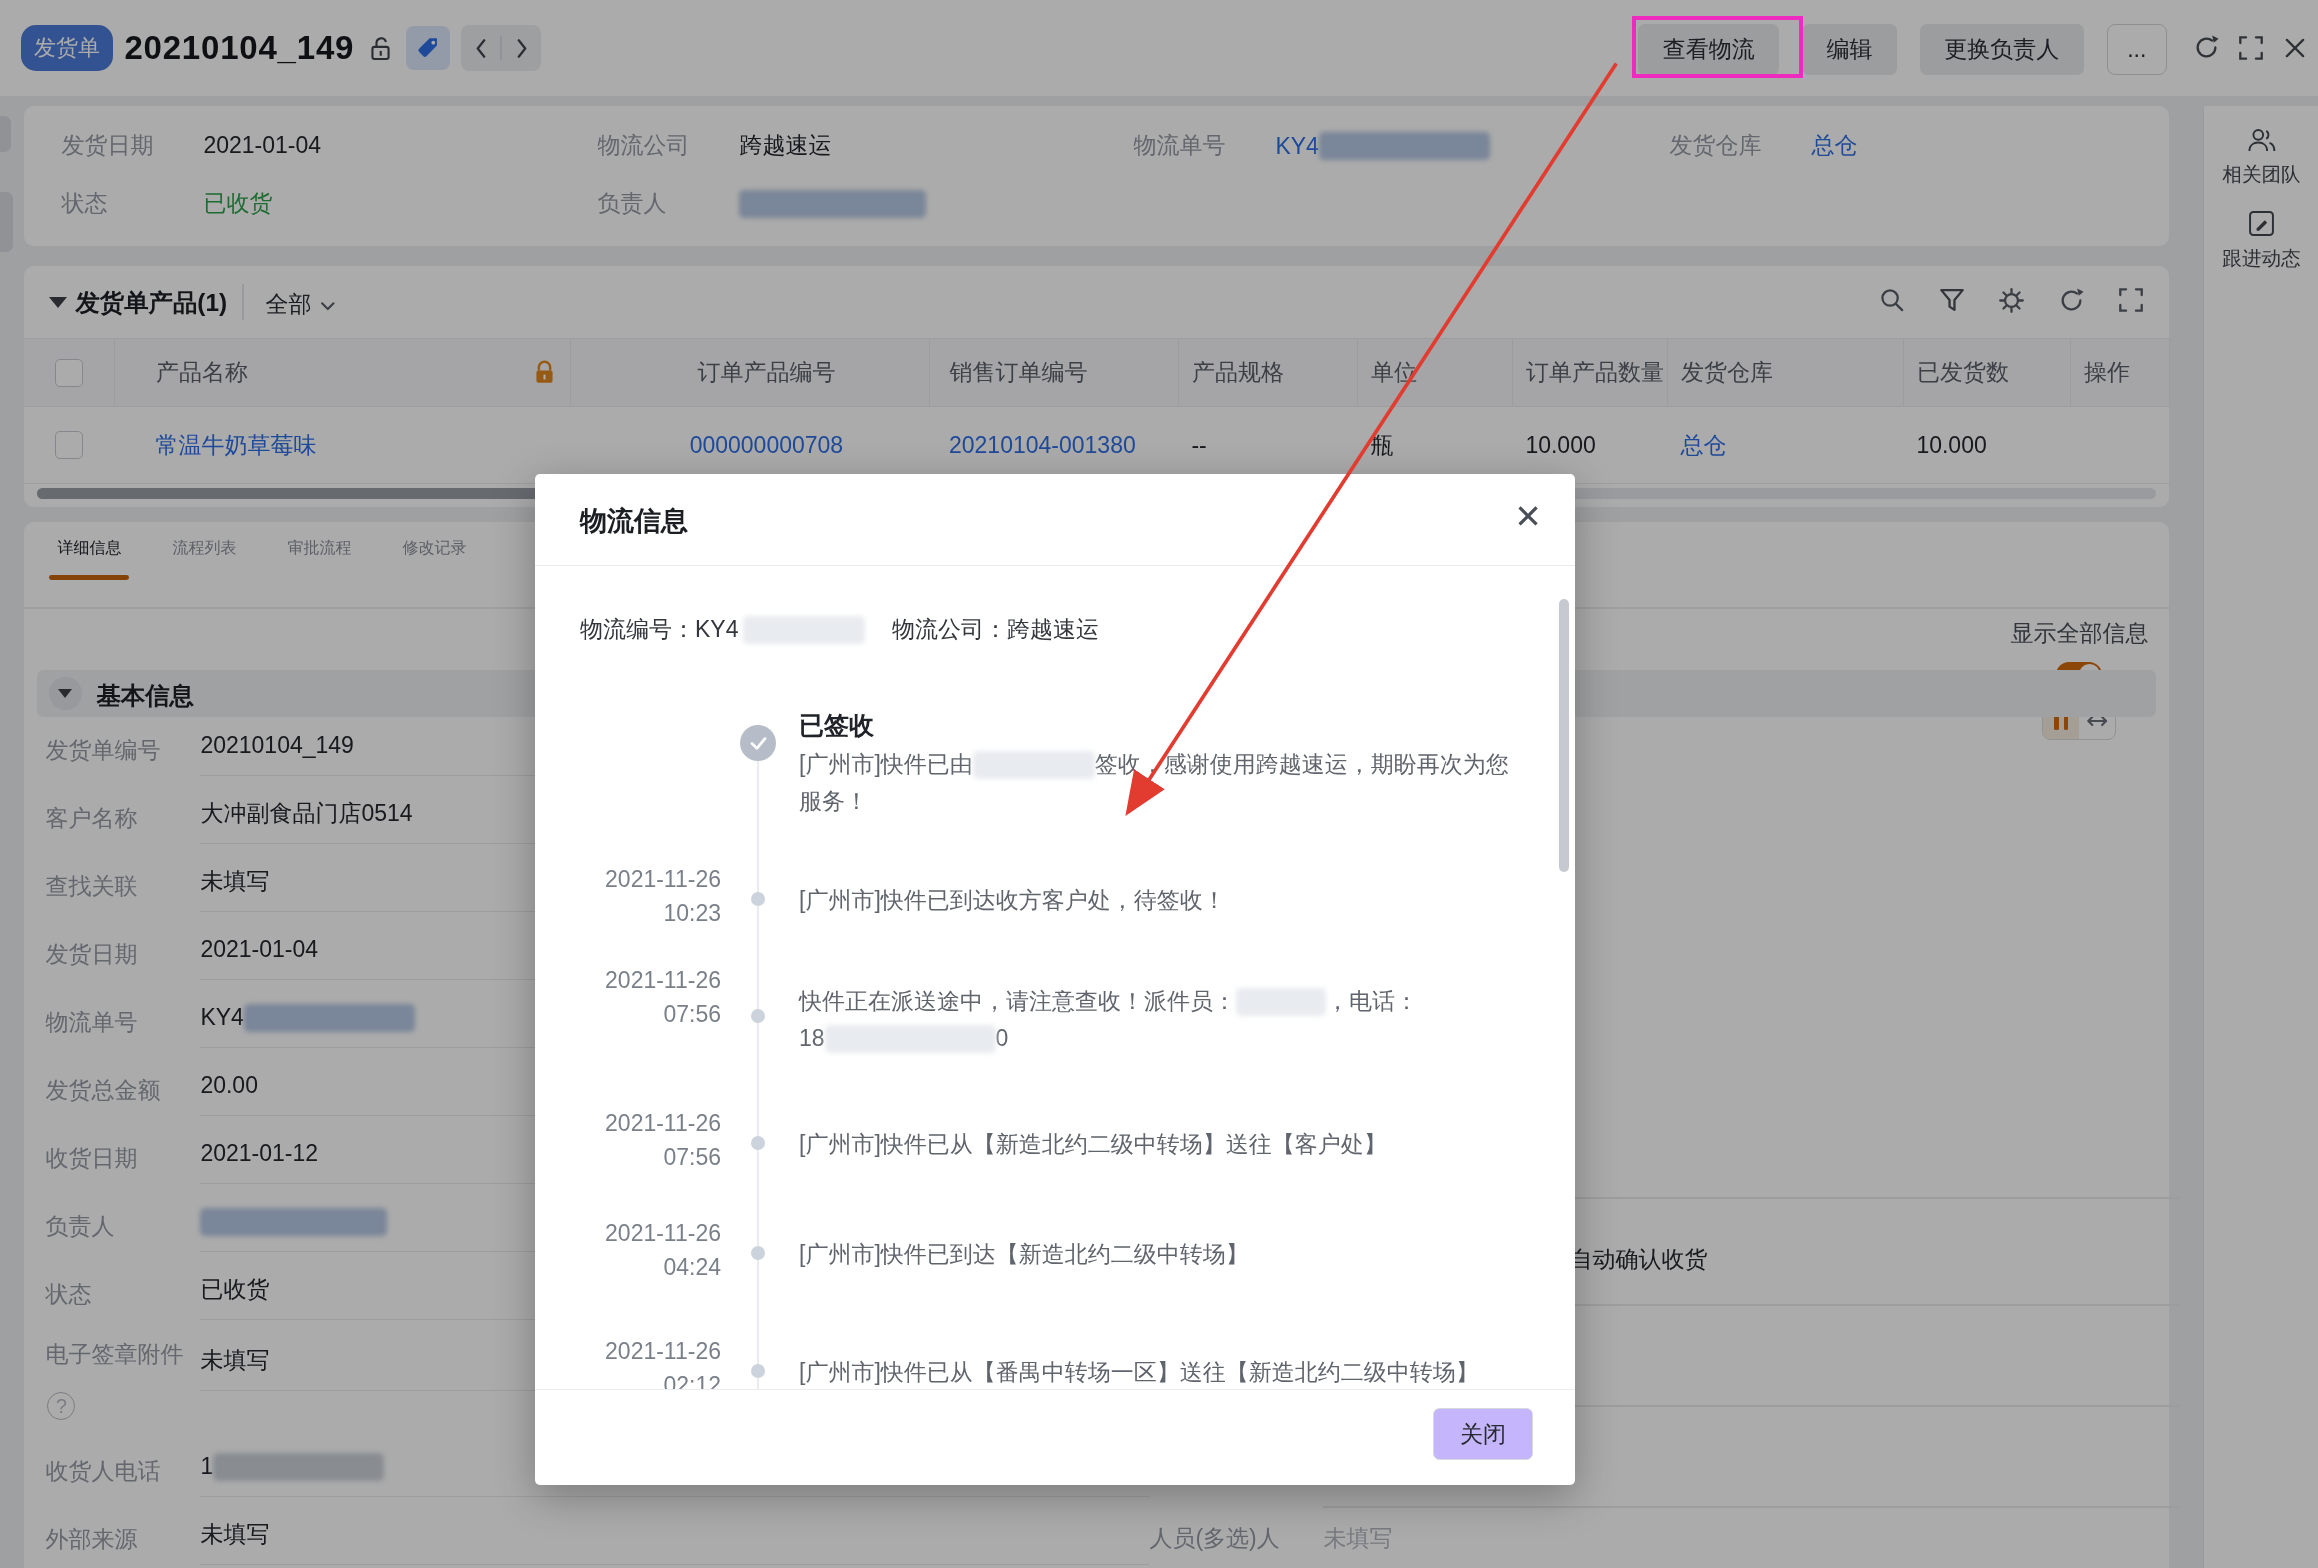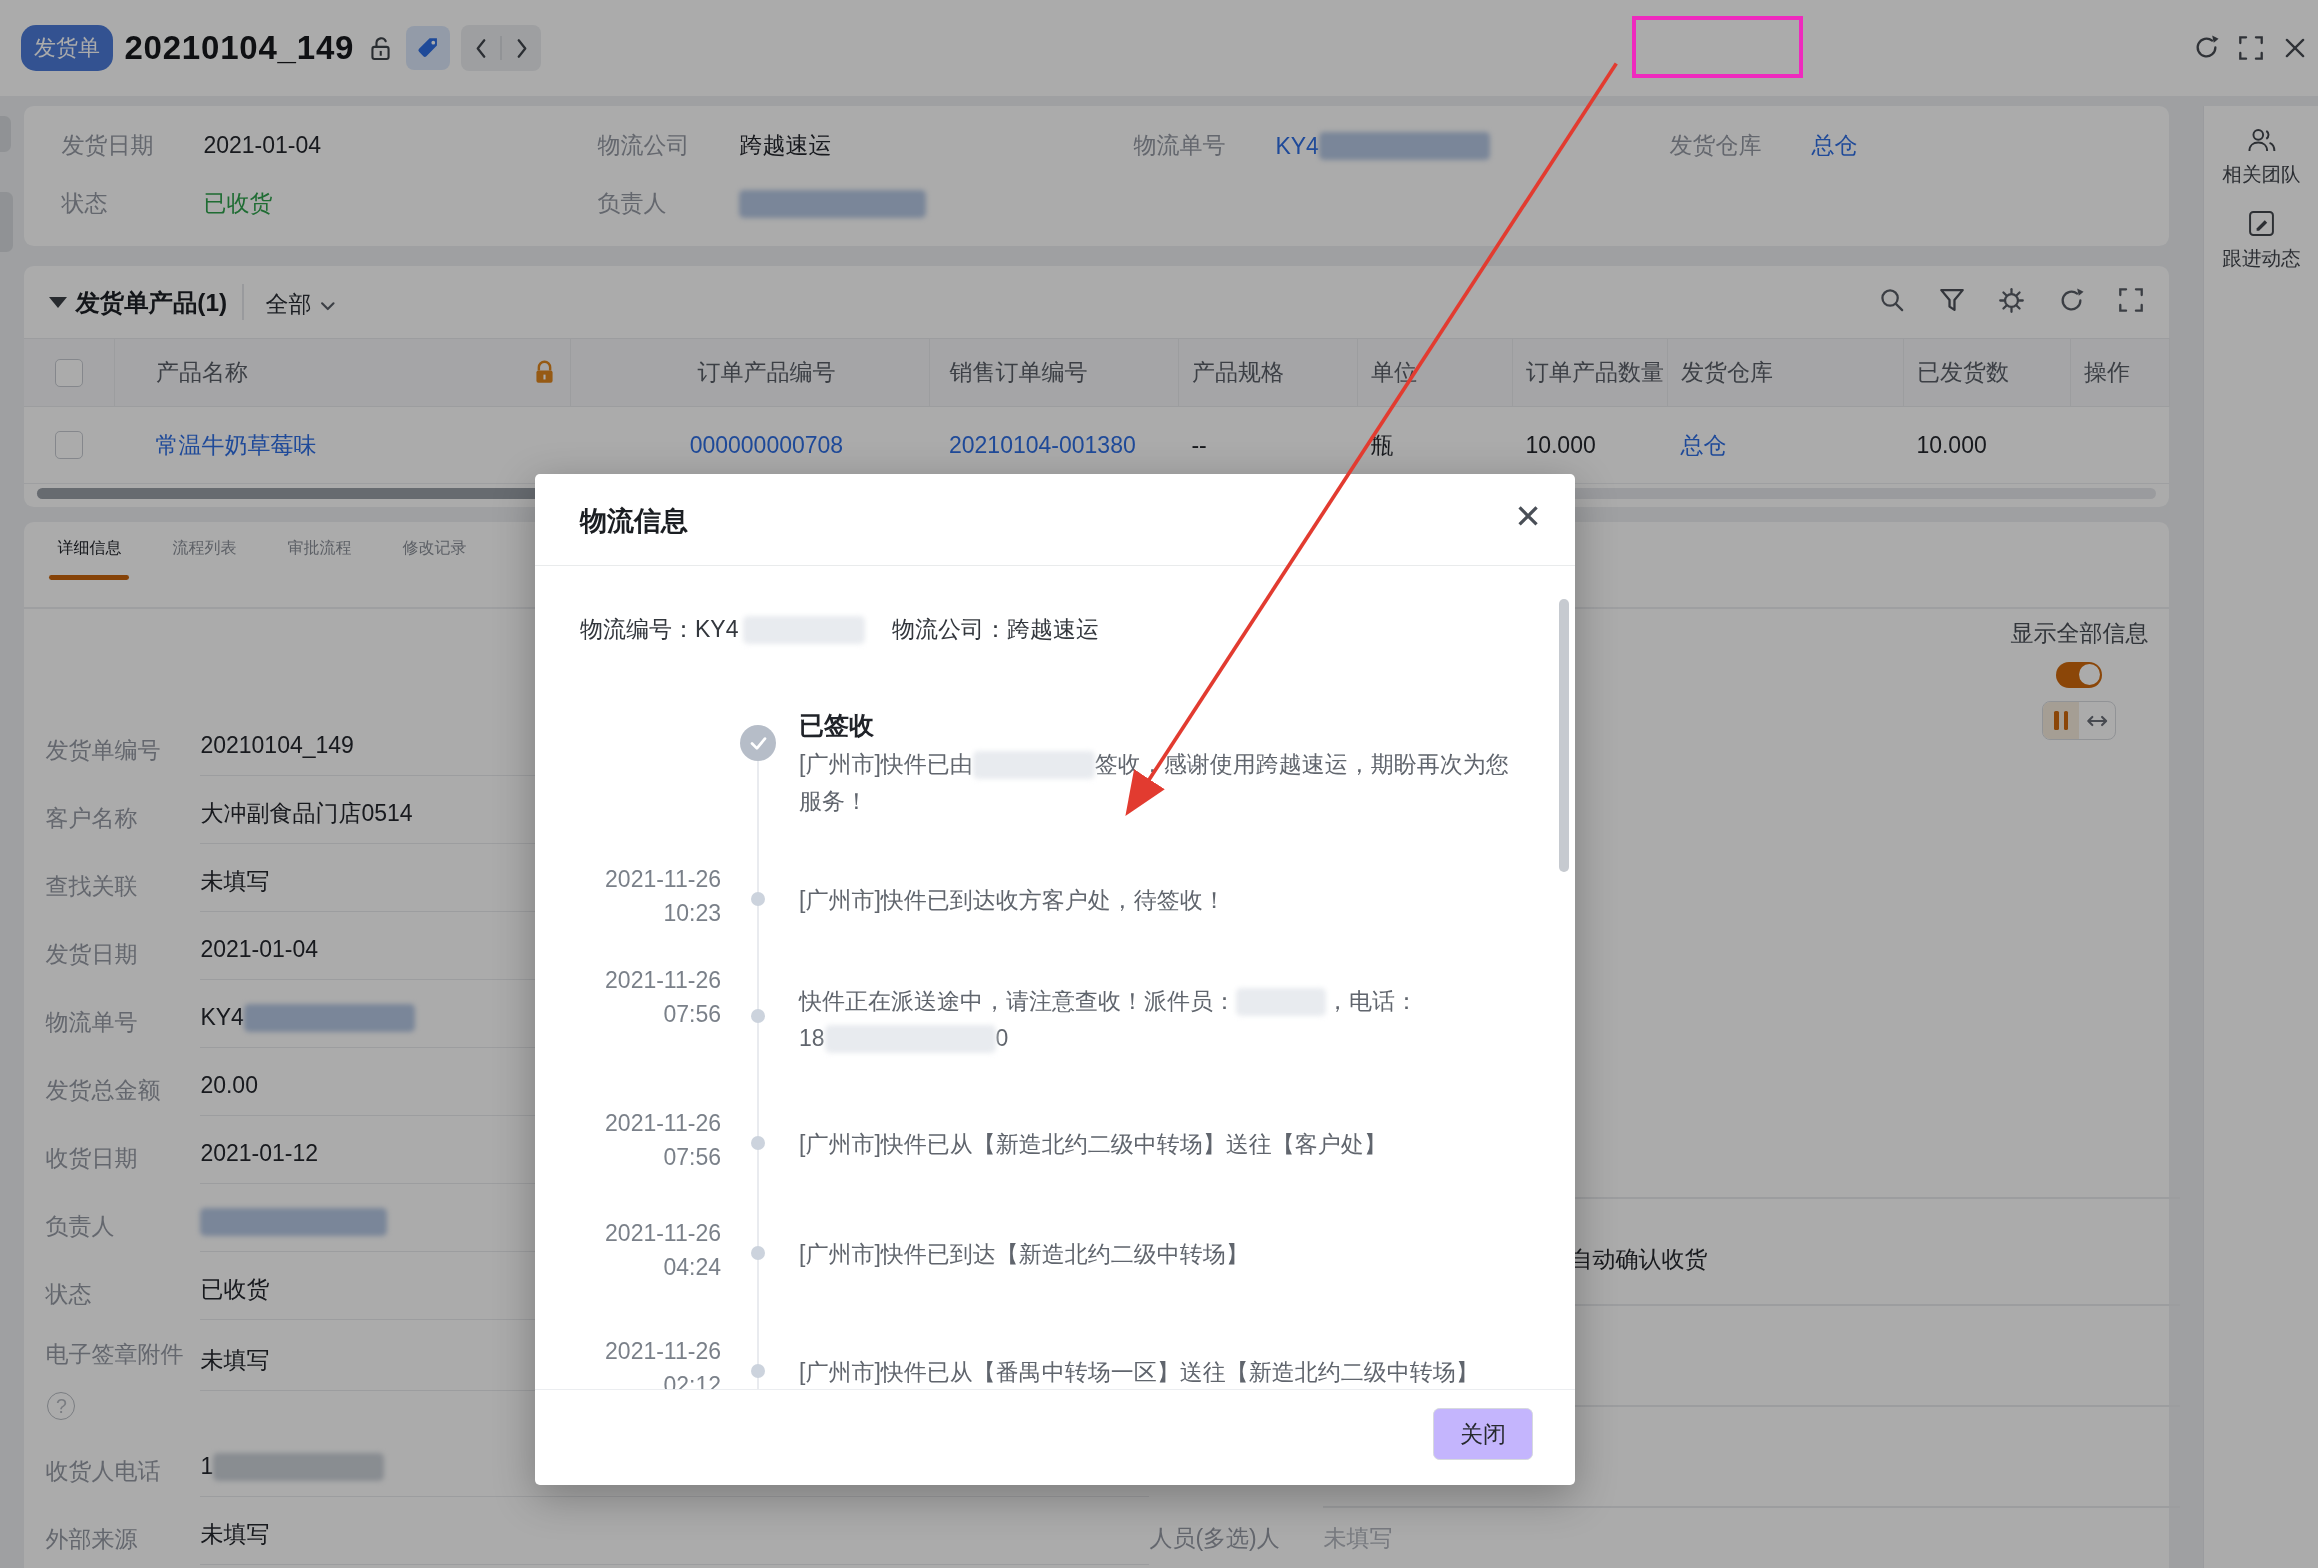--- a/index.html
+++ b/index.html
@@ -161,20 +161,26 @@
             </svg>
         </button>
         <span class="sep"></span>
         <button class="icon-btn">
           <svg class="ic" width="18" height="23" viewBox="0 0 22 28">
               <polyline points="7,4 15,14 7,24" fill="none" stroke="#40454c" stroke-width="2.8" stroke-linecap="round" stroke-linejoin="round"></polyline>
             </svg>
         </button>
       </span>
     </div>
+    <div class="hactions hactions-wrap hactions-row hactions">
+        <button class="hbtn">查看物流</button>
+        <button class="hbtn">编辑</button>
+        <button class="hbtn">更换负责人</button>
+        <button class="hbtn more">...</button>
+      </div>
     <div class="winicons">
       <button class="icon-btn">
         <svg class="ic" width="29" height="29" viewBox="0 0 36 36">
             <path d="M29 18 a11 11 0 1 1 -4 -8.5" fill="none" stroke="#474b52" stroke-width="2.8" stroke-linecap="round"></path>
             <polygon points="25,3 27,12 33,7" fill="#474b52"></polygon>
           </svg>
       </button>
       <button class="icon-btn">
         <svg class="ic" width="28" height="28" viewBox="0 0 34 34" fill="none" stroke="#474b52" stroke-width="2.8" stroke-linecap="round">
             <path d="M4 11 V4 H11"></path>
@@ -347,20 +353,26 @@
           </span>
         <span class="seg">
             <svg class="ic" width="24.4" height="18" viewBox="0 0 30 22" fill="none" stroke="#6a6f78" stroke-width="2.6" stroke-linecap="round" stroke-linejoin="round">
               <line x1="5" y1="11" x2="25" y2="11"></line>
               <polyline points="9,6 4,11 9,16"></polyline>
               <polyline points="21,6 26,11 21,16"></polyline>
             </svg>
           </span>
       </span>
     </div>
+    <div class="section-band">
+      <span class="band-circle">
+          <span class="tri2"></span>
+        </span>
+      <span class="band-title">基本信息</span>
+    </div>
     <div class="bi-fields">
         <div class="bi-row">
           <div class="bi-label">发货单编号</div>
           <div class="bi-value v-text">20210104_149</div>
         </div>
         <div class="bi-row">
           <div class="bi-label">客户名称</div>
           <div class="bi-value v-link">大冲副食品门店0514</div>
         </div>
         <div class="bi-row">

